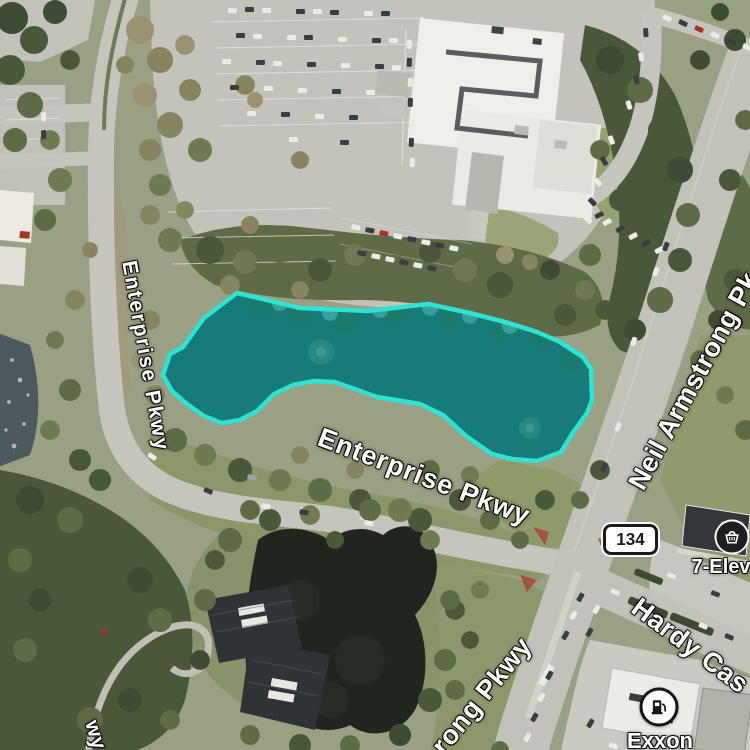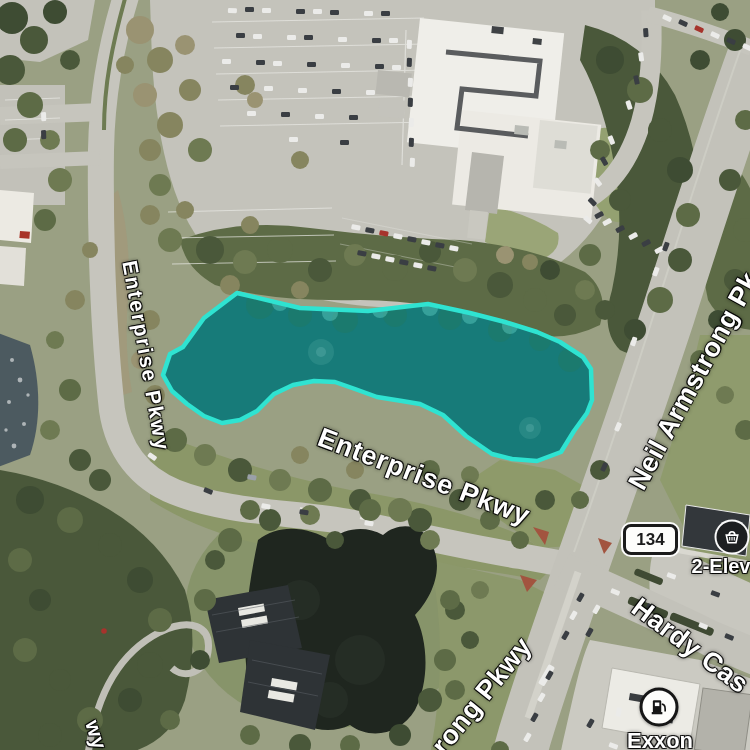--- a/index.html
+++ b/index.html
@@ -469,34 +469,34 @@
   </g>
 </svg>
 
 <div class="maplabel" style="left:146px;top:356px;font-size:21px;letter-spacing:2px;transform:translate(-50%,-50%) rotate(80deg);">Enterprise Pkwy</div>
 <div class="maplabel" style="left:424px;top:477px;font-size:27px;letter-spacing:1px;transform:translate(-50%,-50%) rotate(21deg);">Enterprise Pkwy</div>
 <div class="maplabel" style="left:694px;top:381px;font-size:27px;letter-spacing:0.5px;transform:translate(-50%,-50%) rotate(-61.5deg);">Neil Armstrong Pk</div>
 <div class="maplabel" style="left:482px;top:696px;font-size:27px;letter-spacing:0.5px;transform:translate(-50%,-50%) rotate(-51deg);">rong Pkwy</div>
 <div class="maplabel" style="left:690px;top:646px;font-size:27px;letter-spacing:0.5px;transform:translate(-50%,-50%) rotate(37deg);">Hardy Cas</div>
 <div class="maplabel" style="left:96px;top:735px;font-size:21px;letter-spacing:1px;transform:translate(-50%,-50%) rotate(73deg);">wy</div>
 
-<div class="shield" style="left:603px;top:524px;width:49px;height:25px;font-size:17px;margin-left:20px;">
+<div class="shield" style="left:603px;top:524px;width:49px;height:25px;font-size:17px;">
   <span>134</span>
 </div>
 
 <div class="poi dark" style="left:732px;top:537px;width:31px;height:31px;">
   <svg width="19" height="19" viewBox="0 0 20 20">
     <path d="M4 8 h12 l-1.8 8 h-8.4 Z" fill="none" stroke="#fff" stroke-width="1.7"></path>
     <path d="M7 8 a3 3.5 0 0 1 6 0" fill="none" stroke="#fff" stroke-width="1.7"></path>
     <line x1="7.6" y1="10" x2="7.6" y2="13.8" stroke="#fff" stroke-width="1.2"></line>
     <line x1="10" y1="10" x2="10" y2="13.8" stroke="#fff" stroke-width="1.2"></line>
     <line x1="12.4" y1="10" x2="12.4" y2="13.8" stroke="#fff" stroke-width="1.2"></line>
   </svg>
 </div>
-<div class="maplabel" style="left:721px;top:566px;font-size:20px;transform:translate(-50%,-50%);">2-Elev</div>
+<div class="maplabel" style="left:721px;top:566px;font-size:20px;transform:translate(-50%,-50%);">7-Elev</div>
 
 <div class="poi light" style="left:659px;top:707px;width:33px;height:33px;">
   <svg width="19" height="19" viewBox="0 0 17 17">
     <rect x="3" y="2.5" width="7.5" height="11" rx="1" fill="#161616"></rect>
     <rect x="4.8" y="4.5" width="4" height="3.2" fill="#fff"></rect>
     <path d="M11 6 c2.6 0.3 3 1.8 3 4.2 v2.3" fill="none" stroke="#161616" stroke-width="1.5"></path>
     <rect x="2" y="13" width="9.5" height="2" fill="#161616"></rect>
   </svg>
 </div>
 <div class="maplabel" style="left:660px;top:741px;font-size:22px;transform:translate(-50%,-50%);">Exxon</div>

